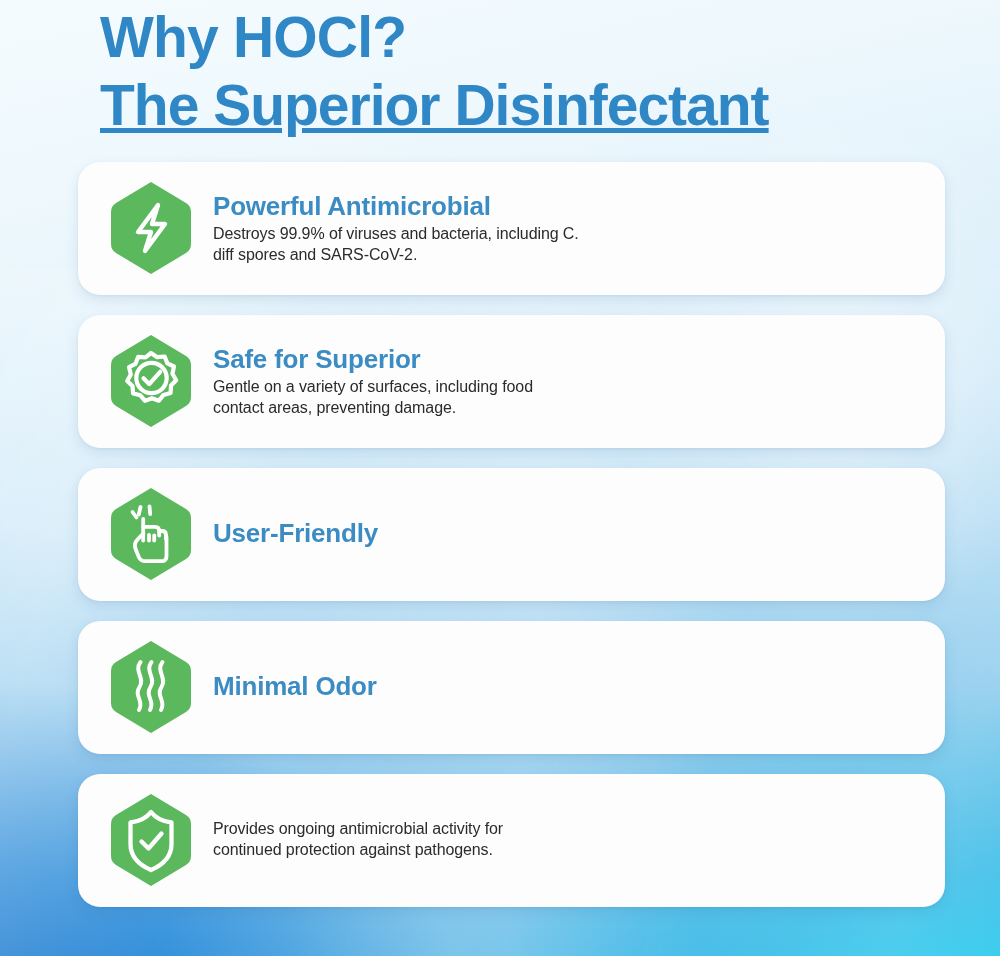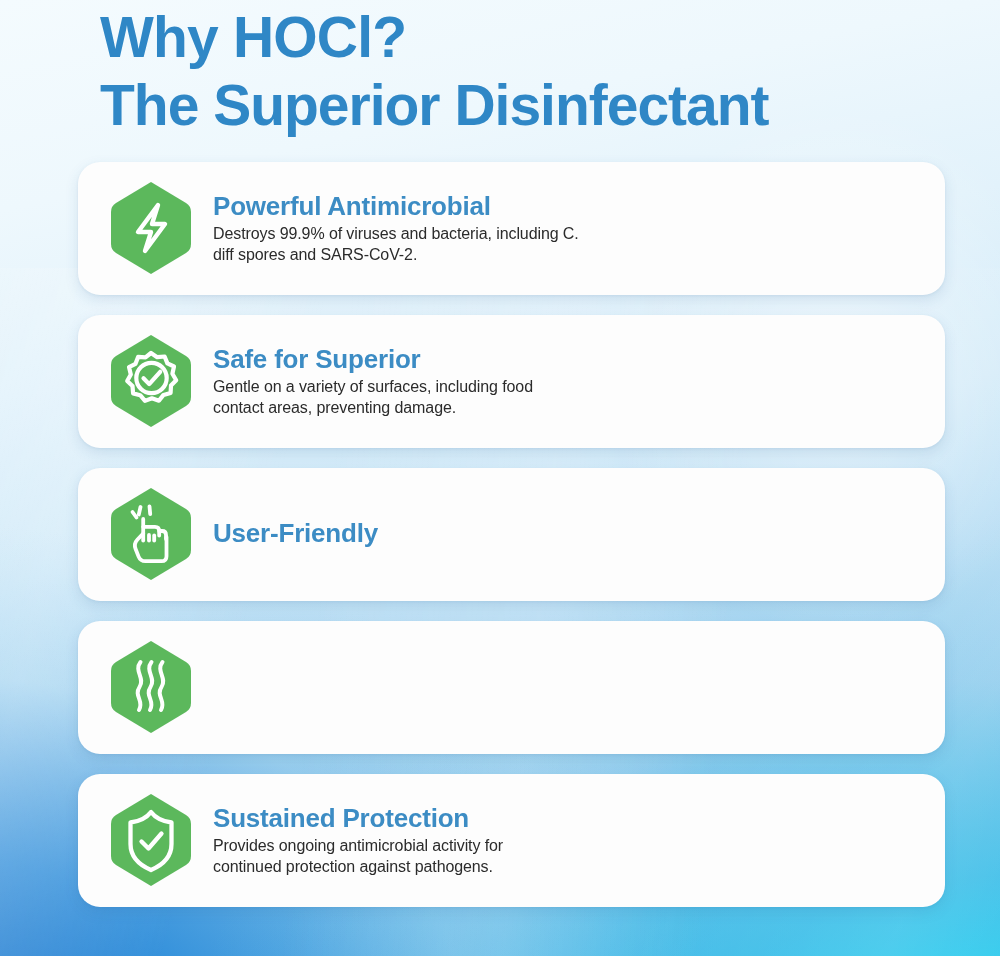--- a/index.html
+++ b/index.html
@@ -49,21 +49,21 @@
     padding:4px 0 0 100px;
   }
   .title-line {
     font-size:57px;
     font-weight:bold;
     line-height:1.19;
     letter-spacing:-0.8px;
     color:#2f87c6;
     white-space:nowrap;
   }
-  .title-line.l2 { letter-spacing:-1.0px; }
+  .title-line.l2 { letter-spacing:-1.0px;text-decoration:underline; }
 
   
   .cards {
     position:relative; z-index:3;
     margin-top:22px;
     padding:0 55px 0 78px;
     display:flex;
     flex-direction:column;
     gap:20px;
   }
@@ -189,33 +189,33 @@
         <svg viewBox="0 0 92 98" xmlns="http://www.w3.org/2000/svg">
           <path d="M46 3 L81 24 Q86 27 86 33 L86 65 Q86 71 81 74 L46 95 L11 74 Q6 71 6 65 L6 33 Q6 27 11 24 Z" fill="#5cb85c"></path>
           <g fill="none" stroke="#ffffff" stroke-width="4.0" stroke-linecap="round">
             <path d="M35.5 24 C28.5 33, 40.5 40, 34.5 49 C28.5 58, 39.5 63, 34.0 72"></path>
             <path d="M46.5 24 C39.5 33, 51.5 40, 45.5 49 C39.5 58, 50.5 63, 45.0 72"></path>
             <path d="M57.5 24 C50.5 33, 62.5 40, 56.5 49 C50.5 58, 61.5 63, 56.0 72"></path>
           </g>
         </svg>
       </div>
       <div class="card-text">
+        <div class="card-title">Minimal Odor</div>
       </div>
     </div>
 
     <div class="card">
       <div class="hex">
         <svg viewBox="0 0 92 98" xmlns="http://www.w3.org/2000/svg">
           <path d="M46 3 L81 24 Q86 27 86 33 L86 65 Q86 71 81 74 L46 95 L11 74 Q6 71 6 65 L6 33 Q6 27 11 24 Z" fill="#5cb85c"></path>
           <path d="M46 21 C41.5 27, 33.5 30.5, 25.5 31.5 L25.5 53 C25.5 66.5, 35.5 74.5, 46 79
                    C56.5 74.5, 66.5 66.5, 66.5 53 L66.5 31.5 C58.5 30.5, 50.5 27, 46 21 Z" fill="none" stroke="#ffffff" stroke-width="4.3" stroke-linejoin="round"></path>
           <path d="M36.5 50.5 L43.5 57.5 L56.5 42.5" fill="none" stroke="#ffffff" stroke-width="4.3" stroke-linecap="round" stroke-linejoin="round"></path>
         </svg>
       </div>
       <div class="card-text">
-        <div class="card-title">Sustained Protection</div>
         <div class="card-desc">Provides ongoing antimicrobial activity for
 continued protection against pathogens.</div>
       </div>
     </div>
 
   </div>
 </div>
 
 </body></html>

